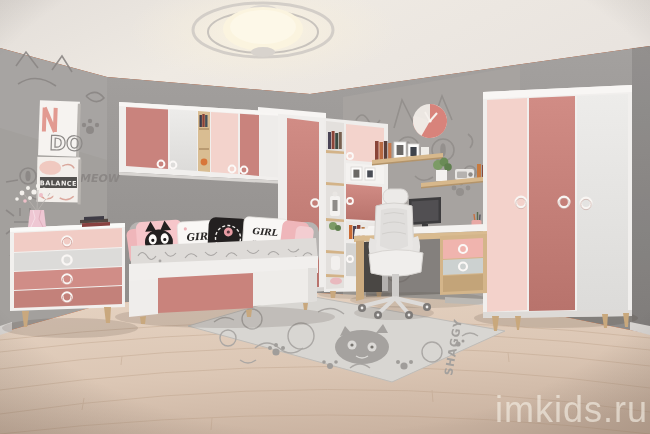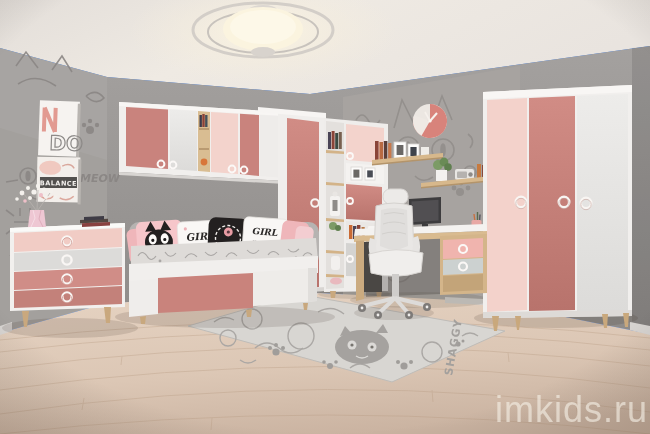--- a/index.html
+++ b/index.html
@@ -1,18 +1,18 @@
 <!DOCTYPE html>
 <html><head>
 <meta charset="utf-8">
 <style>
   html,body{margin:0;padding:0;background:#1c1c1e;}
   body{display:grid;place-items:center;min-height:100vh;}
   .stage{width:650px;height:434px;position:relative;overflow:hidden;
-         font-family:"DejaVu Sans","Liberation Sans",sans-serif;background:#3b82f6;}
+         font-family:"DejaVu Sans","Liberation Sans",sans-serif;background:#c2410c;}
   svg{position:absolute;inset:0;display:block;}
   text{user-select:none;}
 </style>
 </head>
 <body>
 
 <div class="stage">
 <svg viewBox="0 0 650 434" width="650" height="434">
   <defs>
     <radialGradient id="lampGlow" cx="0.5" cy="0.5" r="0.5">

